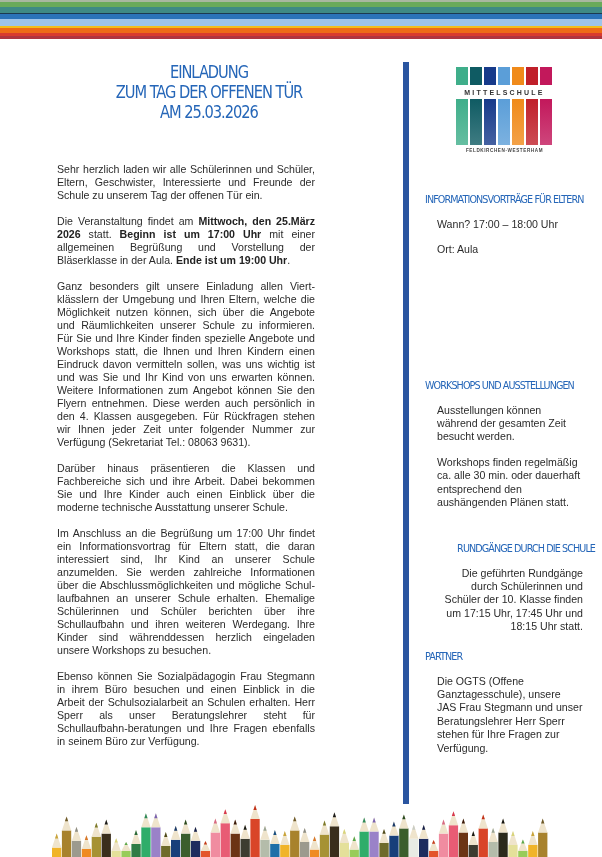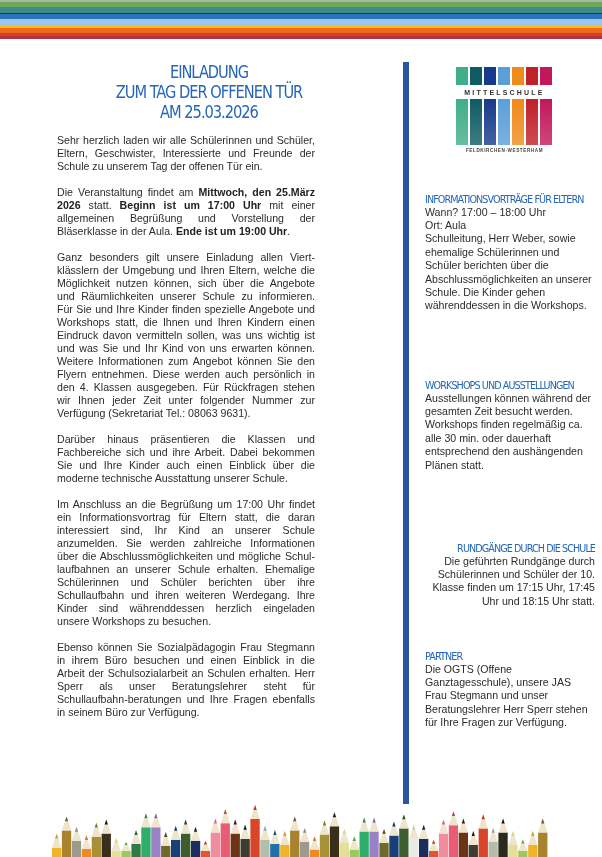--- a/index.html
+++ b/index.html
@@ -15,21 +15,21 @@
     .title {
       position: absolute; left: 60px; top: 62px; width: 298px;
       text-align: center; color: #2566b8;
       font-family: "DejaVu Sans", sans-serif;
       font-size: 17.5px; line-height: 20px; letter-spacing: -1.1px;
       font-stretch: condensed; transform: scaleX(0.93); transform-origin: center top;
     }
     .title div { white-space: nowrap; }
 
     .main {
-      position: absolute; left: 57px; top: 134px; width: 258px;
+      position: absolute; left: 57px; top: 163px; width: 258px;
       font-size: 10.6px; line-height: 13px; color: #2b2b2b;
       text-align: justify;
     }
     .main p { margin: 0 0 13px 0; }
     .main b { color: #222; }
 
     .vbar {
       position: absolute; left: 403px; top: 62px; width: 6px; height: 742px;
       background: #2a55a0;
     }
@@ -48,21 +48,21 @@
 
     .side {
       position: absolute; left: 425px; width: 170px;
       font-size: 10.6px; line-height: 13.4px; color: #2b2b2b;
     }
     .side h3 {
       margin: 0; color: #2566b8; font-weight: normal;
       font-family: "DejaVu Sans", sans-serif;
       font-size: 9.6px; line-height: 11.5px; letter-spacing: -0.9px;
     }
-    .side p { margin: 0; }
+    .side p { margin: 12px; }
 
     .pencils { position: absolute; left: 0; top: 800px; width: 602px; height: 57px; }
   </style>
 </head>
 <body>
 
 <div class="stripes" id="stripes">
     <div class="stripe" style="top: 0px; height: 2px; background: rgb(169, 183, 160);"></div>
     <div class="stripe" style="top: 2px; height: 5px; background: rgb(106, 170, 90);"></div>
     <div class="stripe" style="top: 7px; height: 6px; background: rgb(63, 138, 132);"></div>
@@ -108,21 +108,20 @@
     <div class="col" style="left: 70px; top: 0px; height: 18px; background: rgb(192, 32, 42);"></div>
     <div class="col" style="left: 70px; top: 32px; height: 46px; background: linear-gradient(rgb(192, 32, 42), rgba(192, 32, 42, 0.8));"></div>
     <div class="col" style="left: 84px; top: 0px; height: 18px; background: rgb(194, 24, 91);"></div>
     <div class="col" style="left: 84px; top: 32px; height: 46px; background: linear-gradient(rgb(194, 24, 91), rgba(194, 24, 91, 0.8));"></div>
   </div>
 
 <div class="side" style="top:194px;">
   <h3>INFORMATIONSVORTRÄGE FÜR ELTERN</h3>
   <p>Wann? 17:00 – 18:00 Uhr</p>
   <p>Ort: Aula</p>
-  <p>Schulleitung, Herr Weber, sowie ehemalige Schülerinnen und Schüler berichten über die Abschlussmöglichkeiten an unserer Schule. Die Kinder gehen währenddessen in die Workshops.</p>
 </div>
 
 <div class="side" style="top:380px;">
   <h3>WORKSHOPS UND AUSSTELLUNGEN</h3>
   <p>Ausstellungen können während der gesamten Zeit besucht werden.</p>
   <p>Workshops finden regelmäßig ca. alle 30 min. oder dauerhaft entsprechend den aushängenden Plänen statt.</p>
 </div>
 
 <div class="side" style="top:543px;text-align:right;">
   <h3>RUNDGÄNGE DURCH DIE SCHULE</h3>

